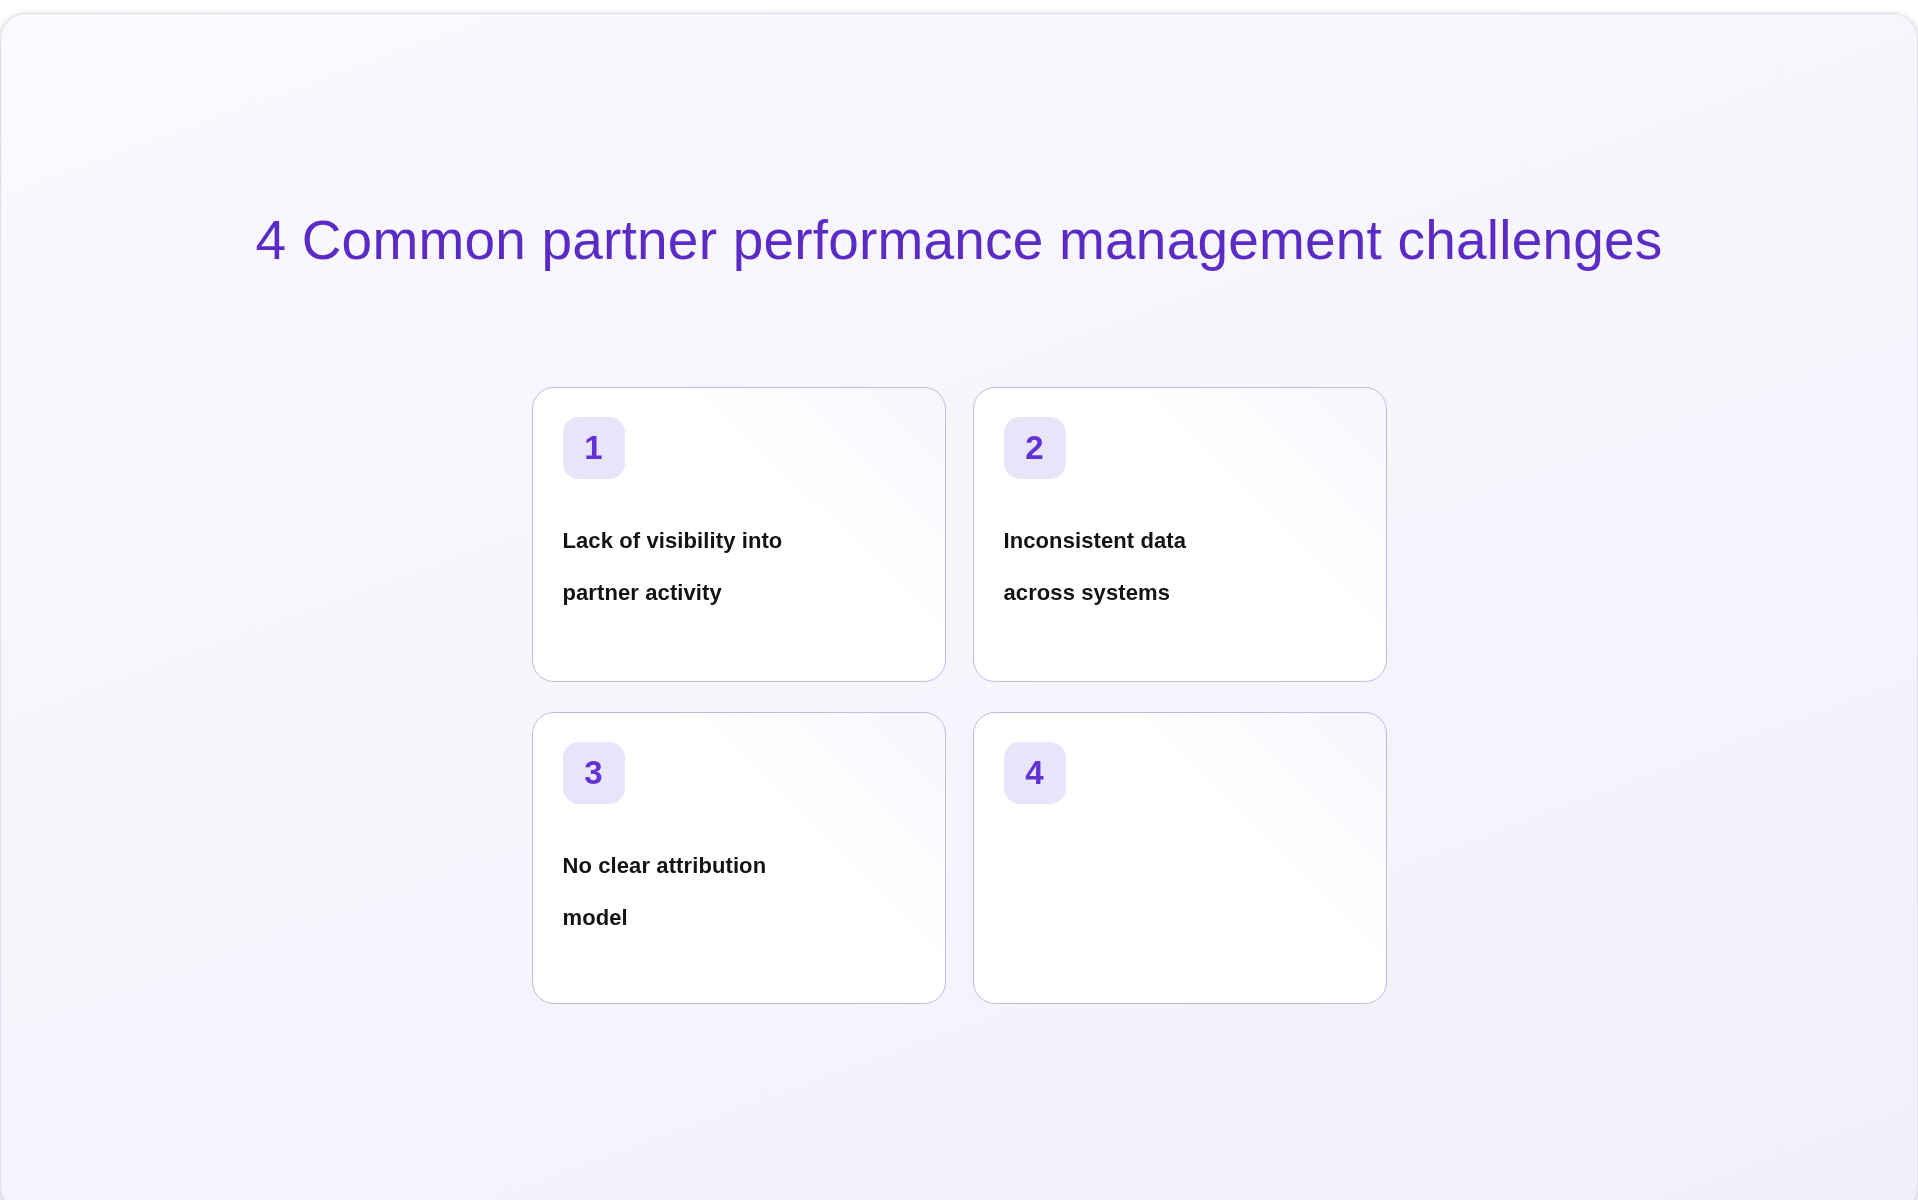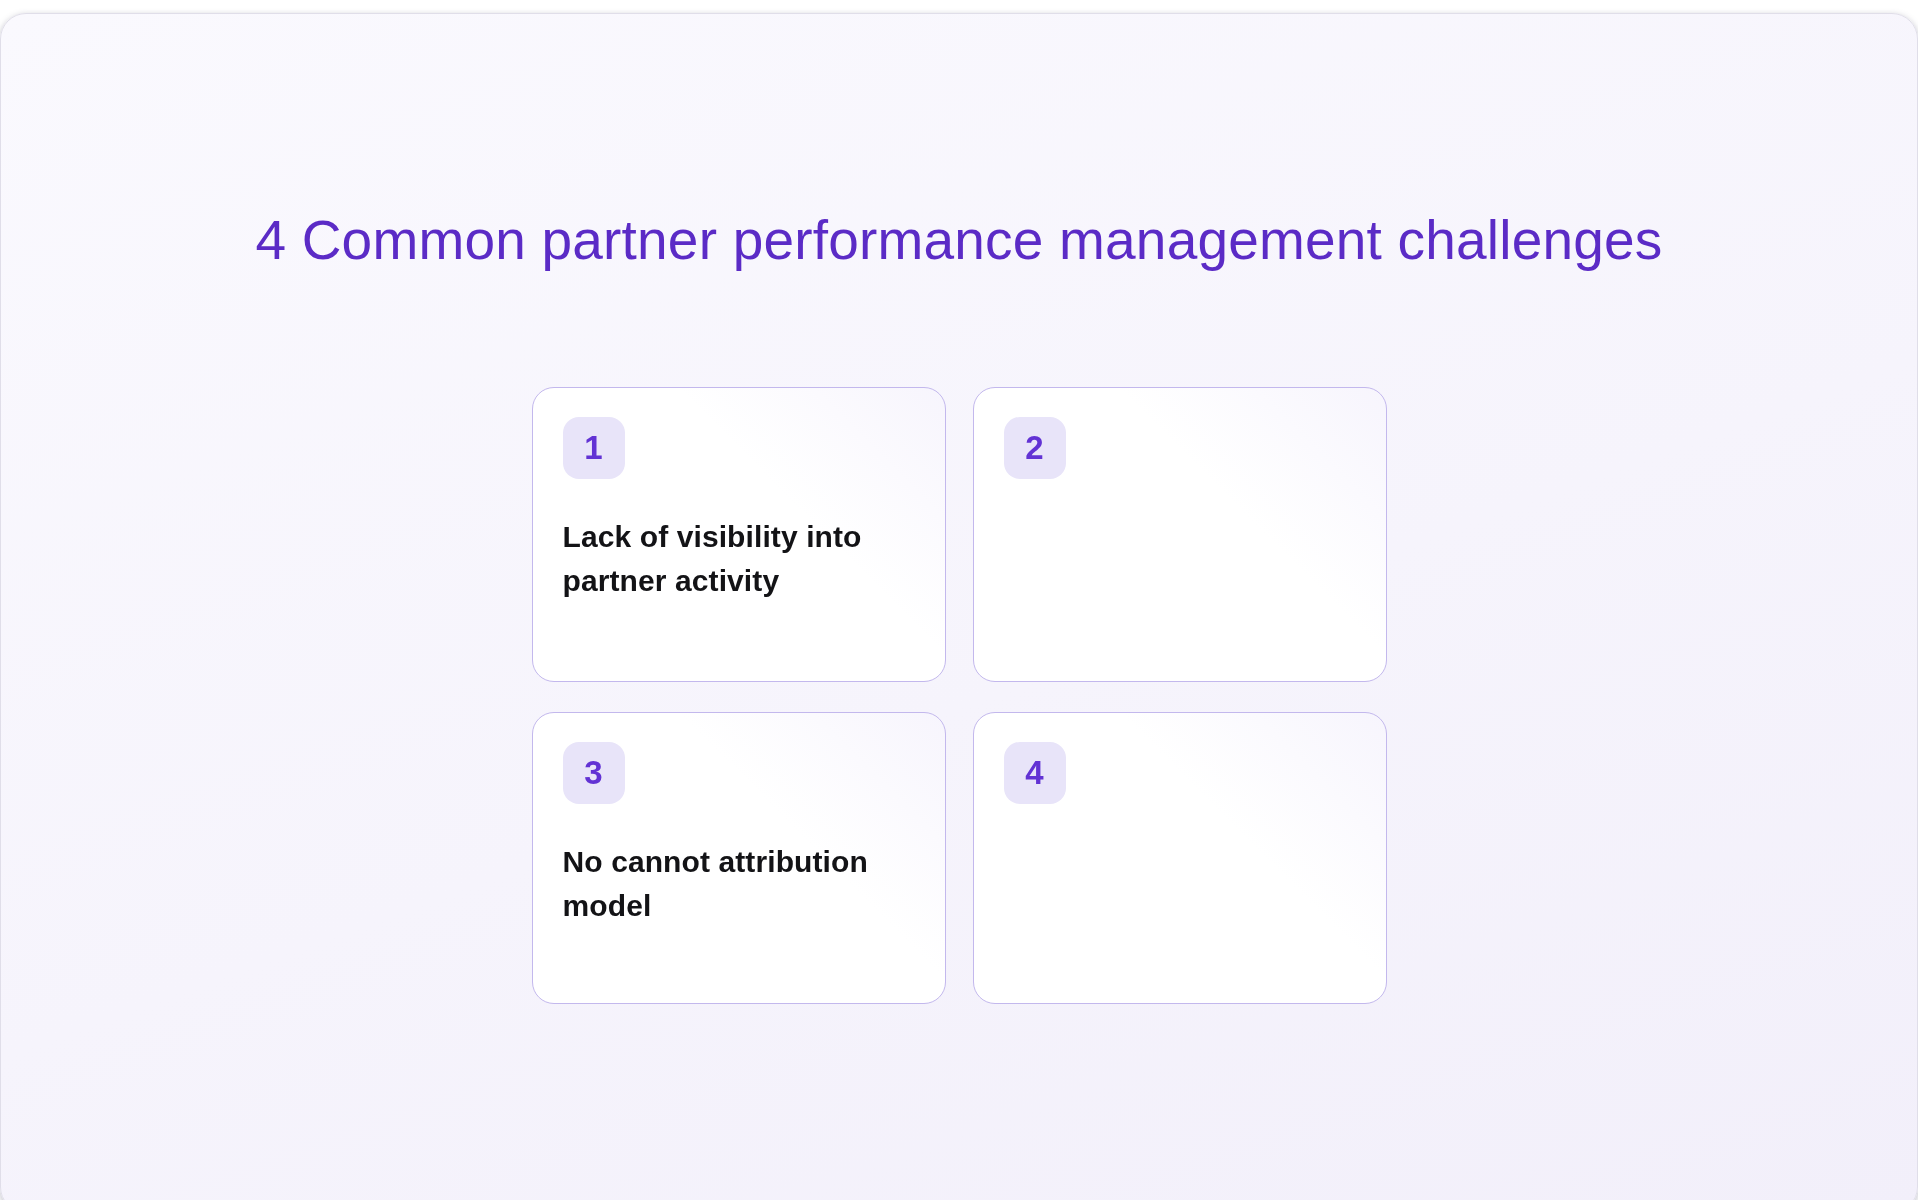--- a/index.html
+++ b/index.html
@@ -57,22 +57,22 @@
     background:var(--badge-bg);
     display:flex;
     align-items:center;
     justify-content:center;
     font-size:33px;
     font-weight:700;
     color:var(--badge-number);
   }
   .card-text{
     margin-top:36px;
-    font-size:30px;
-    line-height:44px;
+    font-size:22px;
+    line-height:52px;
     font-weight:700;
     color:var(--card-text);
     white-space:pre-line;
     letter-spacing:0.1px;
   }
 </style>
 </head>
 <body>
 
 <div class="frame">
@@ -82,25 +82,27 @@
   <div class="grid">
 
     <div class="card">
       <div class="badge">1</div>
       <div class="card-text">Lack of visibility into
 partner activity</div>
     </div>
 
     <div class="card">
       <div class="badge">2</div>
+      <div class="card-text">Inconsistent data
+across systems</div>
     </div>
 
     <div class="card">
       <div class="badge">3</div>
-      <div class="card-text">No cannot attribution
+      <div class="card-text">No clear attribution
 model</div>
     </div>
 
     <div class="card">
       <div class="badge">4</div>
     </div>
 
   </div>
 </div>
 

